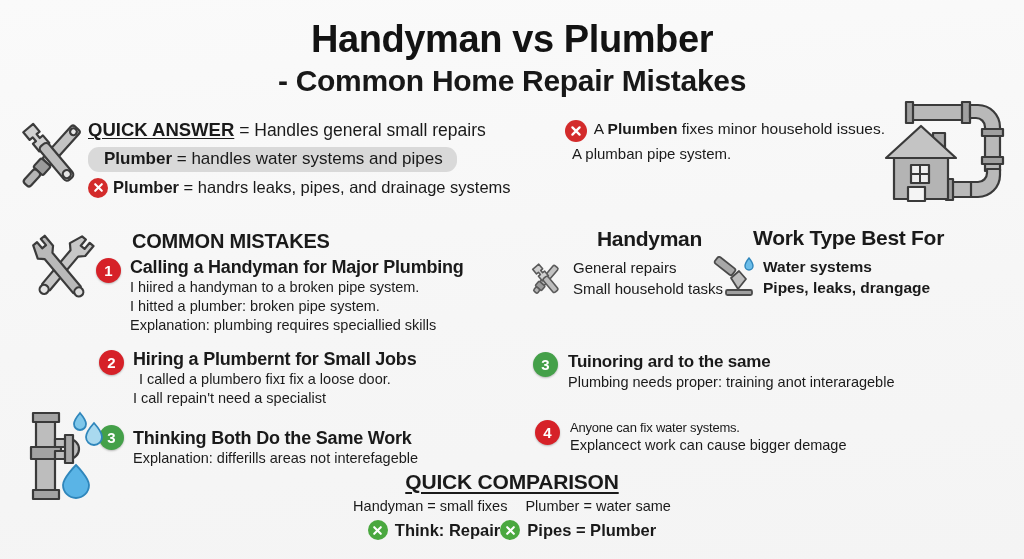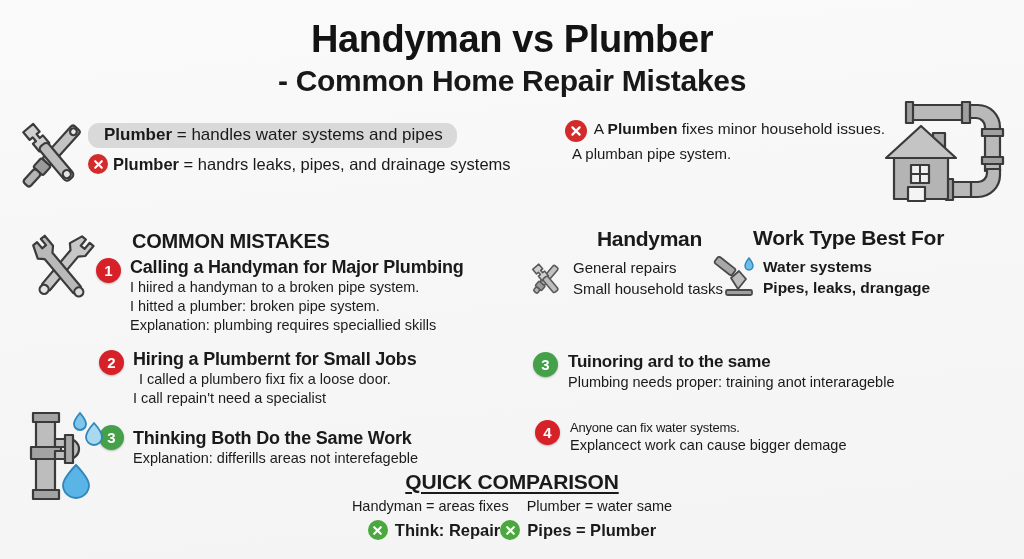--- a/index.html
+++ b/index.html
@@ -276,20 +276,23 @@
         <g transform="rotate(-40 39 44)">
           <path d="M33 8 h13 v10 h-4 v5 h4 v10 h-13 v-10 h4 v-5 h-4 z" fill="#d0d0d0"></path>
           <rect x="34" y="30" width="11" height="44" rx="4" fill="#bdbdbd"></rect>
           <circle cx="39.5" cy="68" r="4" fill="#e6e6e6"></circle>
         </g>
       </g>
     </svg>
   </div>
 
   <div class="quick-answer">
+    <div class="qa-line1">
+      <b>QUICK ANSWER</b><span> = Handles general small repairs</span>
+    </div>
     <div class="qa-pill">
       <b>Plumber</b><span> = handles water systems and pipes</span>
     </div>
     <div class="qa-line3">
       <span class="x-badge">
         <svg width="11" height="11" viewBox="0 0 11 11">
             <path d="M2.2 2.2 L8.8 8.8 M8.8 2.2 L2.2 8.8" stroke="#fff" stroke-width="2.1" stroke-linecap="round"></path>
           </svg>
       </span>
       <span><b>Plumber</b><span> = handrs leaks, pipes, and drainage systems</span></span>
@@ -463,21 +466,21 @@
     <span class="num-badge badge-red">4</span>
     <div>
       <div class="r-title reg">Anyone can fix water systems.</div>
       <div class="r-sub">Explancect work can cause bigger demage</div>
     </div>
   </div>
 
   <div class="qc">
     <div class="qc-title">QUICK COMPARISON</div>
     <div class="qc-sub">
-      <span>Handyman = areas fixes</span><span>Plumber = water same</span>
+      <span>Handyman = small fixes</span><span>Plumber = water same</span>
     </div>
     <div class="qc-row">
       <div class="qc-item">
         <span class="x-badge green">
           <svg width="11" height="11" viewBox="0 0 11 11">
               <path d="M2.2 2.2 L8.8 8.8 M8.8 2.2 L2.2 8.8" stroke="#fff" stroke-width="2.1" stroke-linecap="round"></path>
             </svg>
         </span>
         <span>Think: Repair</span>
       </div>

